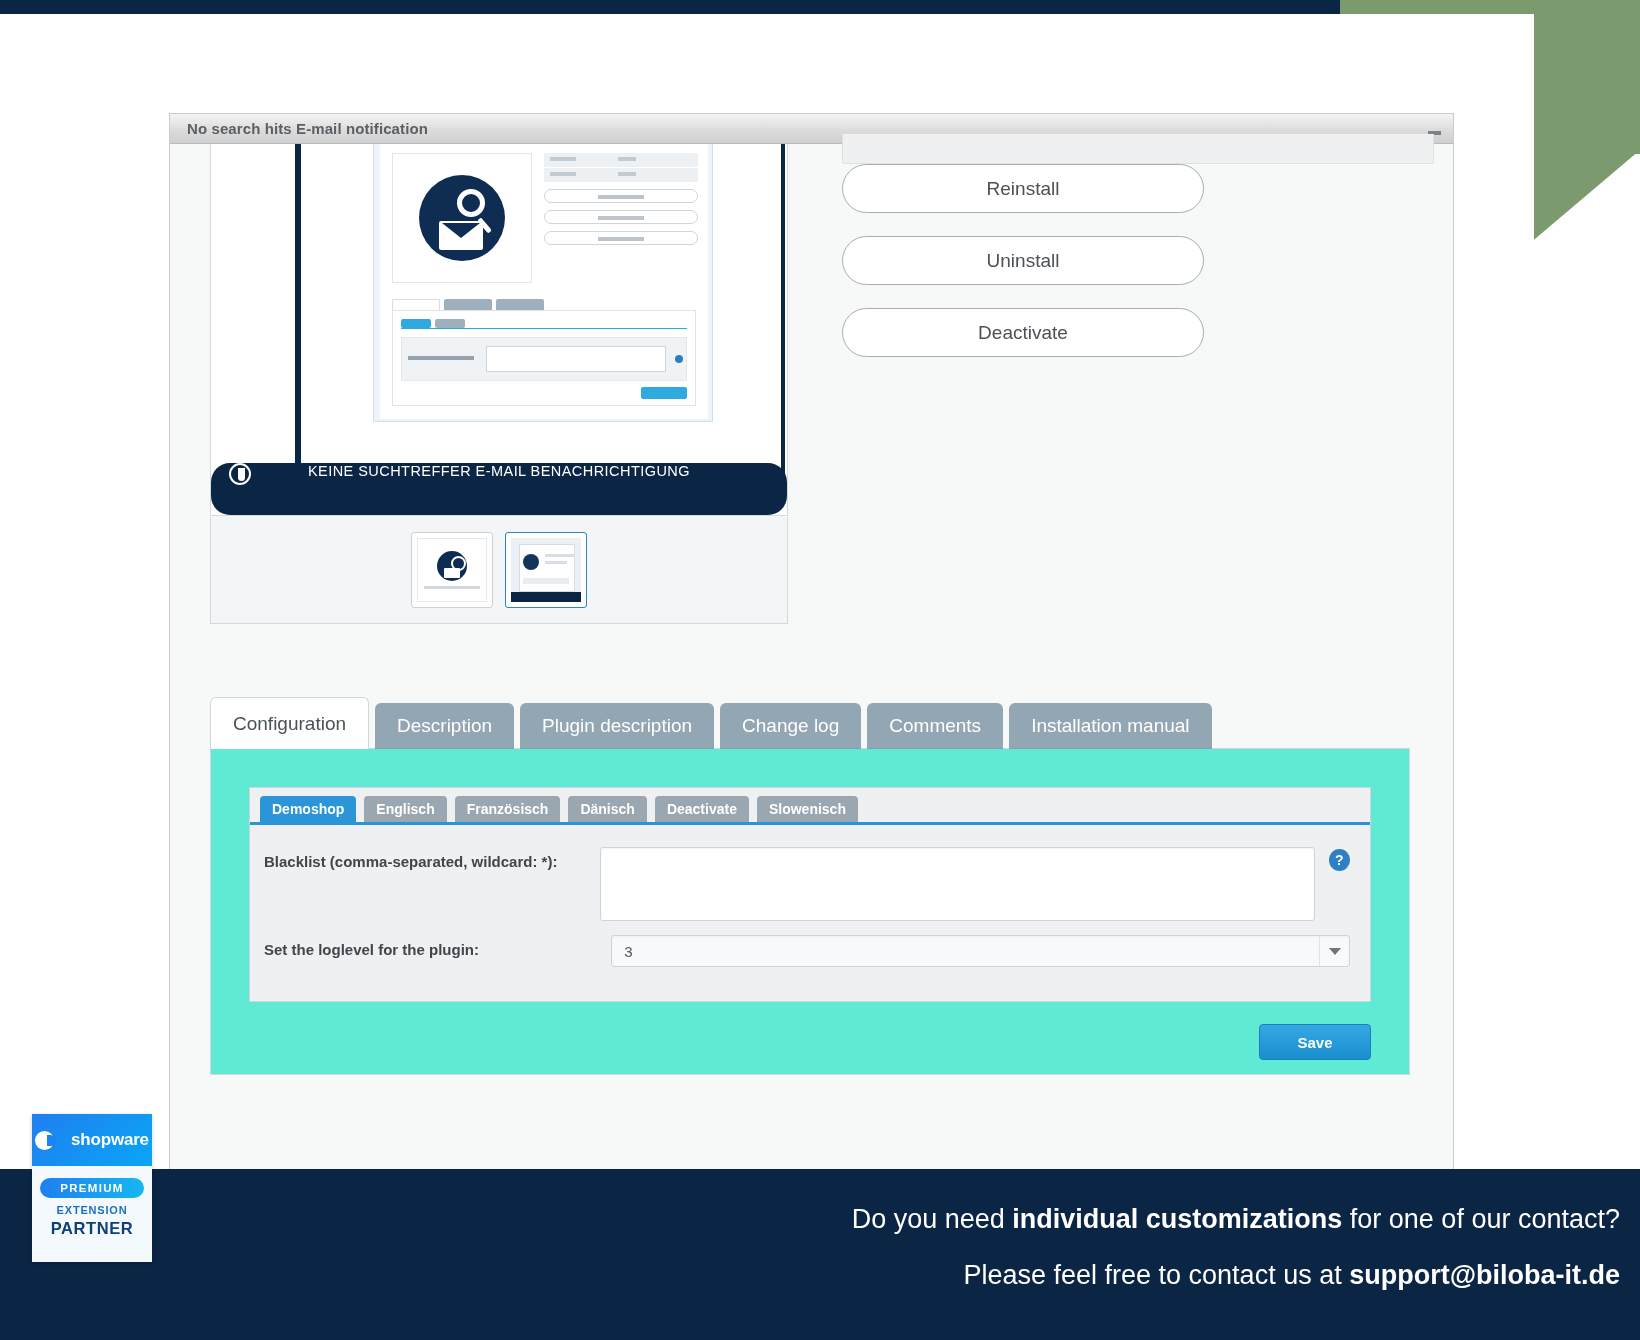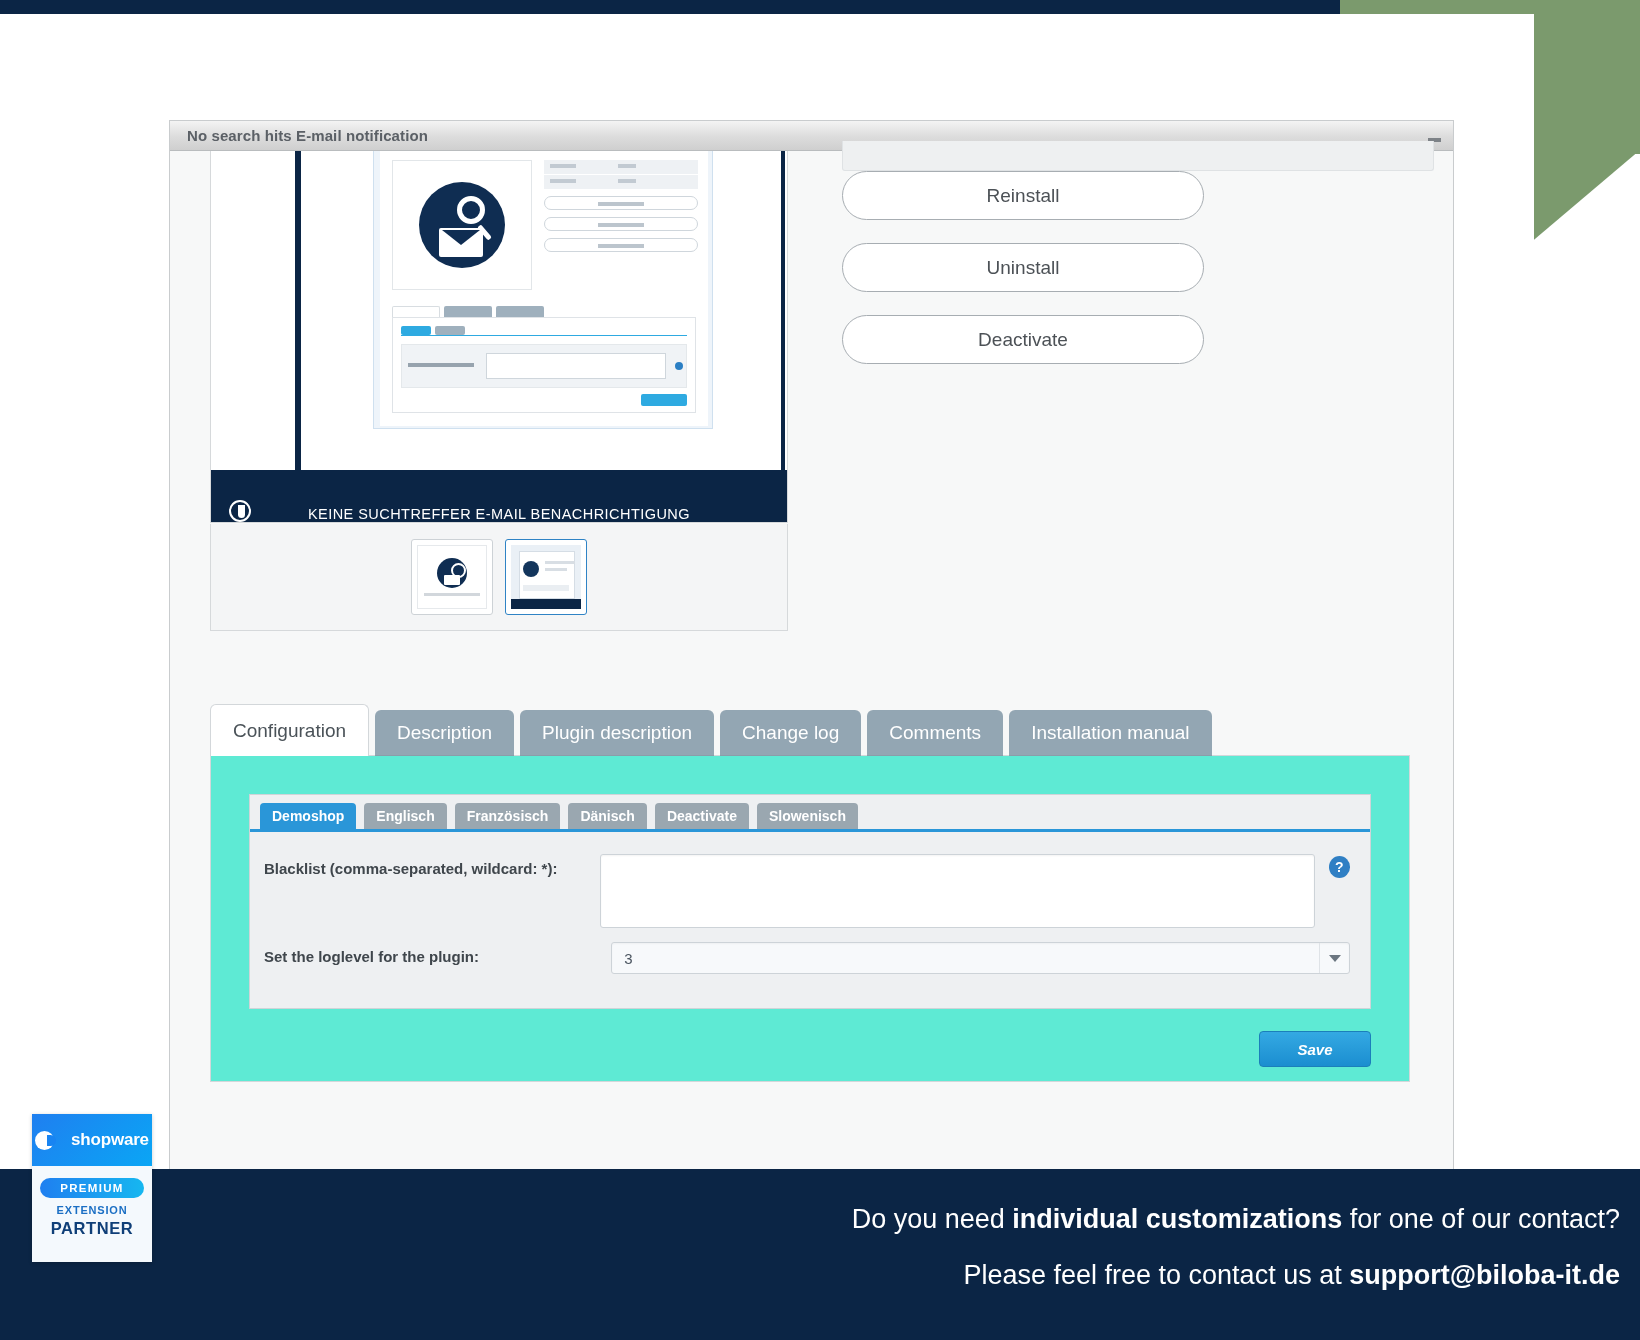--- a/index.html
+++ b/index.html
@@ -38,21 +38,20 @@
     width: 1508px; height: 1105px; background: #ffffff;
   }
 
   
   .plugin-window {
     position: absolute; left: 143px; top: 99px;
     width: 1285px; height: 1200px;
     background: #f7f8f8;
     border: 1px solid #c9ccce;
     overflow: hidden;
-    margin-top: 7px;
   }
   .window-titlebar {
     height: 30px;
     background: linear-gradient(to bottom, #f4f4f4 0%, #dcdcdc 55%, #cfcfcf 100%);
     border-bottom: 1px solid #b9bcbe;
     display: flex; align-items: center;
     padding: 0 8px 0 17px;
   }
   .window-title {
     font-size: 15px; font-weight: bold; color: #5b6066;
@@ -167,21 +166,21 @@
   }
   .shot-field .lbl { position: absolute; left: 6px; top: 18px; width: 66px; height: 4px; background: #97a3ae; }
   .shot-field .inp { position: absolute; left: 84px; top: 8px; right: 20px; height: 26px; background: #fff; border: 1px solid #cfd6dc; }
   .shot-field .help { position: absolute; right: 3px; top: 17px; width: 8px; height: 8px; border-radius: 50%; background: #2b7fc4; }
   .shot-save {
     position: absolute; right: 8px; bottom: 6px; width: 46px; height: 12px;
     background: #2eaae1; border-radius: 2px;
   }
   .preview-caption {
     position: absolute; left: 0; right: 0; bottom: 0; height: 52px;
-    background: #0b2545; display: flex; align-items: flex-end;
+    background: #0b2545; display: flex; align-items: flex-start; border-radius: 19px;
   }
   .caption-mark {
     width: 22px; height: 22px; margin-left: 18px; border-radius: 50%;
     border: 2px solid #fff; position: relative;
   }
   .caption-mark::after {
     content: ""; position: absolute; left: 7px; top: 3px;
     width: 7px; height: 13px; background: #fff; border-radius: 0 0 4px 4px;
   }
   .caption-text {
@@ -313,21 +312,21 @@
     border-top: 7px solid #6b7680;
   }
   .save-row {
     display: flex; justify-content: flex-end; padding-top: 22px;
   }
   .save-btn {
     width: 112px; height: 36px; border-radius: 4px;
     background: linear-gradient(to bottom, #34a9e3 0%, #1b8ed0 100%);
     border: 1px solid #1b7fba; color: #ffffff;
     font-size: 15px; font-weight: bold; cursor: pointer;
-    display: flex; align-items: center; justify-content: center; font-style: italic;
+    display: flex; align-items: center; justify-content: center;
   }
 
   
   .footer {
     position: absolute; left: 0; bottom: 0; width: 1640px; height: 171px;
     background: #0b2545;
   }
   .footer-lines {
     position: absolute; right: 20px; top: 22px; text-align: right;
     color: #ffffff;

